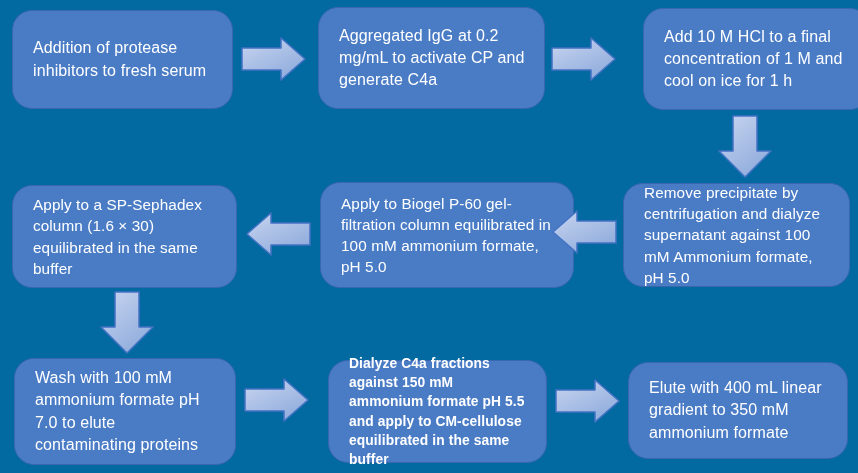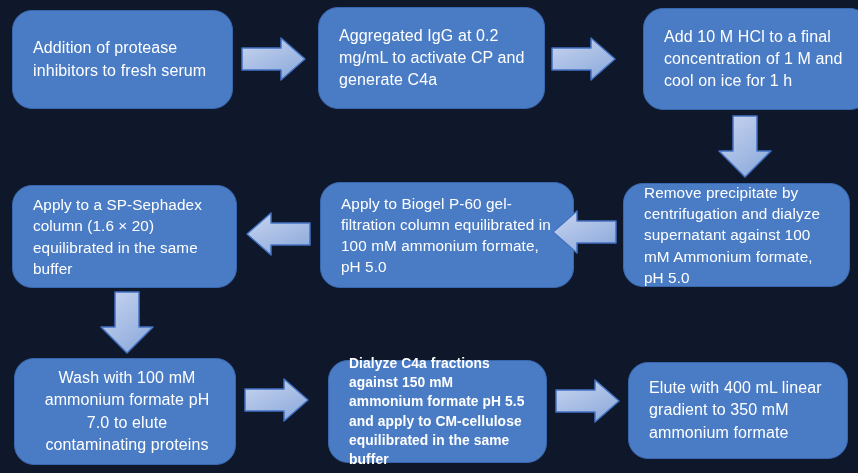--- a/index.html
+++ b/index.html
@@ -4,21 +4,21 @@
 <style>
   html, body {
     margin: 0;
     padding: 0;
     background: #ffffff;
   }
   .canvas {
     position: relative;
     width: 858px;
     height: 473px;
-    background: #0f172a;
+    background: #0369a1;
     font-family: "Liberation Sans", sans-serif;
     overflow: hidden;
   }
   .box {
     position: absolute;
     background: #4A7CC6;
     border: 1.5px solid #3967AE;
     border-radius: 20px;
     color: #ffffff;
     display: flex;
@@ -36,21 +36,21 @@
 
   .arrow { position: absolute; }
 
   
   #b1 { left: 12px;  top: 10px;  width: 221px; height: 99px;  }
   #b2 { left: 318px; top: 7px;   width: 227px; height: 102px; }
   #b3 { left: 623px; top: 8px;   width: 227px; height: 102px; margin-left: 20px; }
   #b4 { left: 623px; top: 183px; width: 227px; height: 104px; justify-content: center; }
   #b5 { left: 320px; top: 182px; width: 254px; height: 106px; align-items: flex-end; }
   #b6 { left: 12px;  top: 185px; width: 225px; height: 103px; }
-  #b7 { left: 14px;  top: 358px; width: 222px; height: 107px; text-align: center; }
+  #b7 { left: 14px;  top: 358px; width: 222px; height: 107px; }
   #b8 { left: 328px; top: 360px; width: 219px; height: 103px; font-weight: bold; }
   #b9 { left: 628px; top: 362px; width: 220px; height: 97px;  }
 
   
   #a1 { left: 241px; top: 36px;  width: 66px; height: 46px; }
   #a2 { left: 551px; top: 36px;  width: 66px; height: 46px; }
   #a3 { left: 717px; top: 114px; width: 56px; height: 66px; }
   #a4 { left: 551px; top: 209px; width: 66px; height: 46px; }
   #a5 { left: 245px; top: 211px; width: 66px; height: 46px; }
   #a6 { left: 99px;  top: 291px; width: 56px; height: 64px; }
@@ -81,21 +81,21 @@
     <span class="box-text">Add 10 M HCl to a final concentration of 1 M and cool on ice for 1 h</span>
   </div>
 
   <div class="box fs-m" id="b4">
     <span class="box-text">Remove precipitate by centrifugation and dialyze supernatant against 100 mM Ammonium formate, pH 5.0</span>
   </div>
   <div class="box fs-m" id="b5">
     <span class="box-text">Apply to Biogel P-60 gel-filtration column equilibrated in 100 mM ammonium formate, pH 5.0</span>
   </div>
   <div class="box fs-m" id="b6">
-    <span class="box-text">Apply to a SP-Sephadex column (1.6 × 20) equilibrated in the same buffer</span>
+    <span class="box-text">Apply to a SP-Sephadex column (1.6 × 30) equilibrated in the same buffer</span>
   </div>
 
   <div class="box" id="b7">
     <span class="box-text">Wash with 100 mM ammonium formate pH 7.0 to elute contaminating proteins</span>
   </div>
   <div class="box fs-s" id="b8">
     <span class="box-text">Dialyze C4a fractions against 150 mM ammonium formate pH 5.5 and apply to CM-cellulose equilibrated in the same buffer</span>
   </div>
   <div class="box" id="b9">
     <span class="box-text">Elute with 400 mL linear gradient to 350 mM ammonium formate</span>

